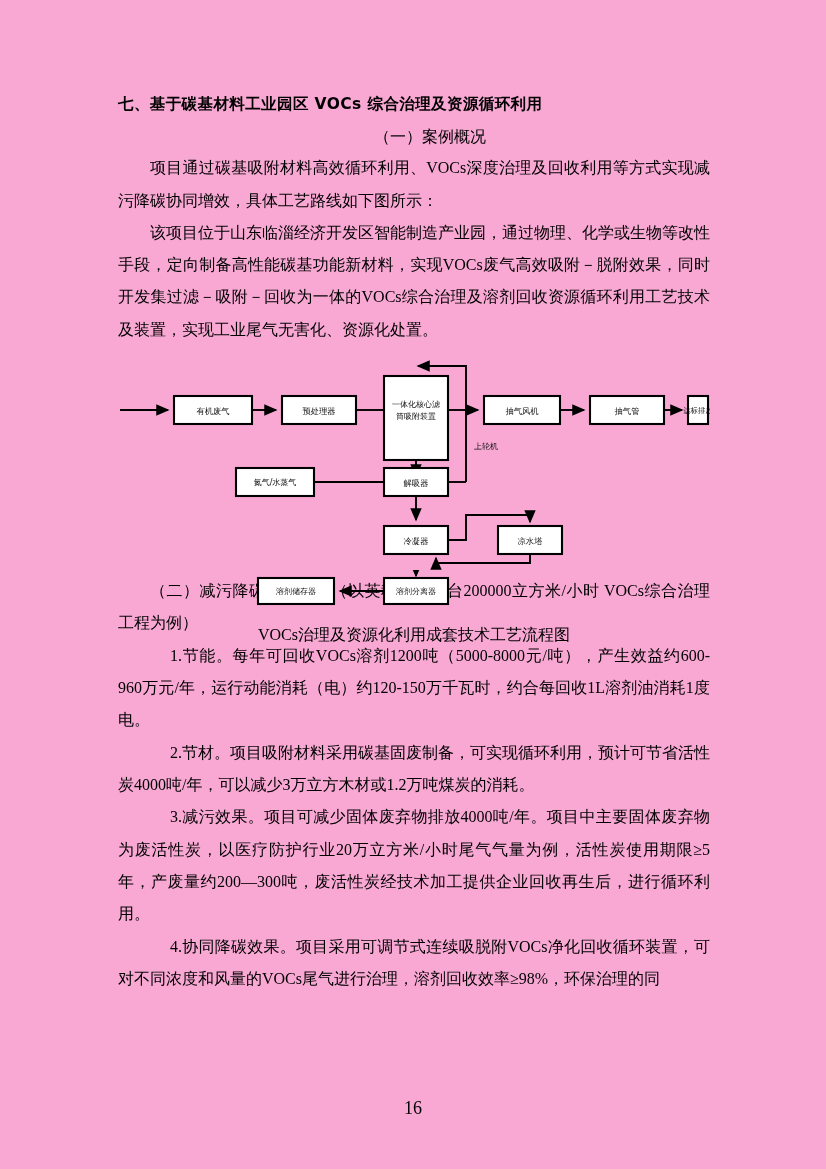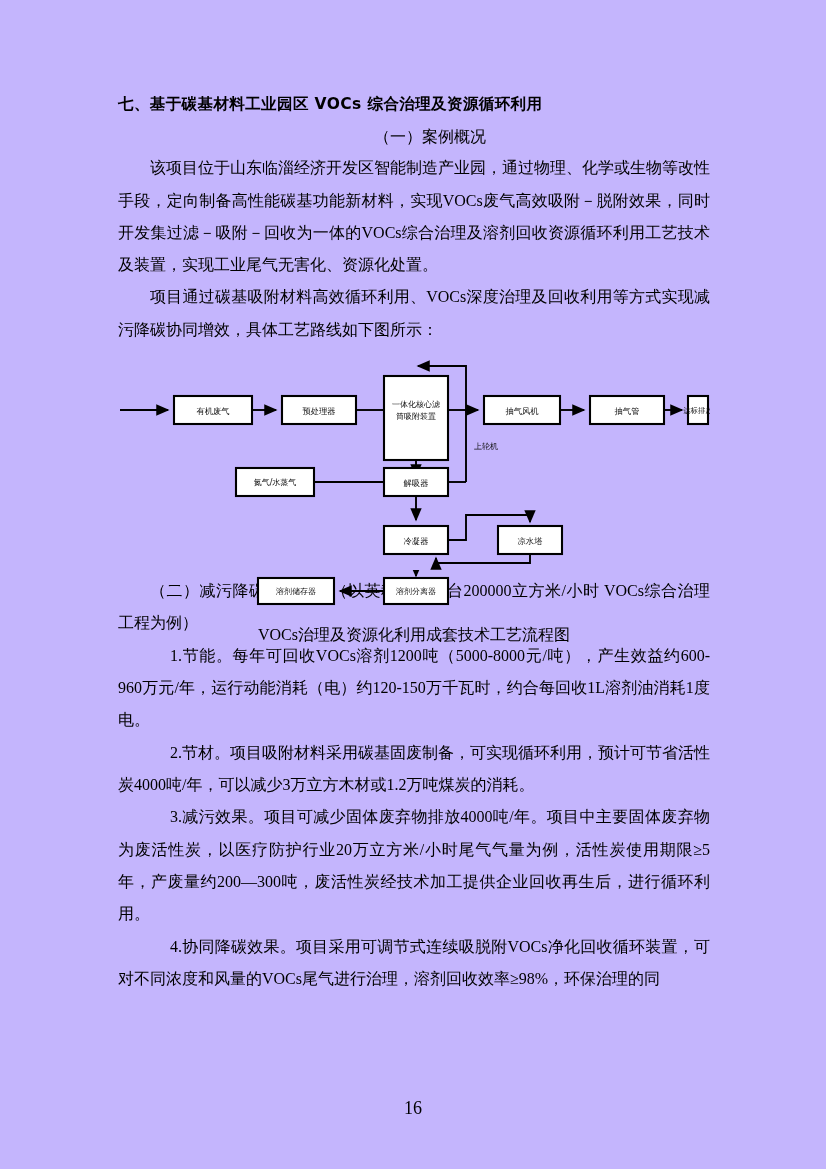--- a/index.html
+++ b/index.html
@@ -8,21 +8,21 @@
     background: #ffffff;
   }
   body {
     font-family: "Liberation Serif", "DejaVu Serif", serif;
     color: #000000;
   }
   #page {
     position: relative;
     width: 826px;
     height: 1169px;
-    background: #c4b5fd;
+    background: #f9a8d4;
     margin: 0 auto;
     overflow: hidden;
   }
   #content {
     position: absolute;
     left: 118px;
     top: 92px;
     width: 592px;
   }
 
@@ -110,23 +110,23 @@
 <body>
 
 <div id="page">
 
   <div id="content">
 
     <h1 class="doc-heading">七、基于碳基材料工业园区 VOCs 综合治理及资源循环利用</h1>
 
     <div class="subheading">（一）案例概况</div>
 
+    <p class="para">项目通过碳基吸附材料高效循环利用、VOCs深度治理及回收利用等方式实现减污降碳协同增效，具体工艺路线如下图所示：</p>
+
     <p class="para">该项目位于山东临淄经济开发区智能制造产业园，通过物理、化学或生物等改性手段，定向制备高性能碳基功能新材料，实现VOCs废气高效吸附－脱附效果，同时开发集过滤－吸附－回收为一体的VOCs综合治理及溶剂回收资源循环利用工艺技术及装置，实现工业尾气无害化、资源化处置。</p>
-
-    <p class="para">项目通过碳基吸附材料高效循环利用、VOCs深度治理及回收利用等方式实现减污降碳协同增效，具体工艺路线如下图所示：</p>
 
     <div class="figure-wrap">
       <svg class="flow" width="592" height="212" viewBox="0 0 592 212">
 
         <defs>
           <marker id="ah" markerWidth="7" markerHeight="7" refX="6.2" refY="3" orient="auto" markerUnits="strokeWidth">
             <path d="M0,0 L7,3 L0,6 z" fill="#000000"></path>
           </marker>
         </defs>
 

